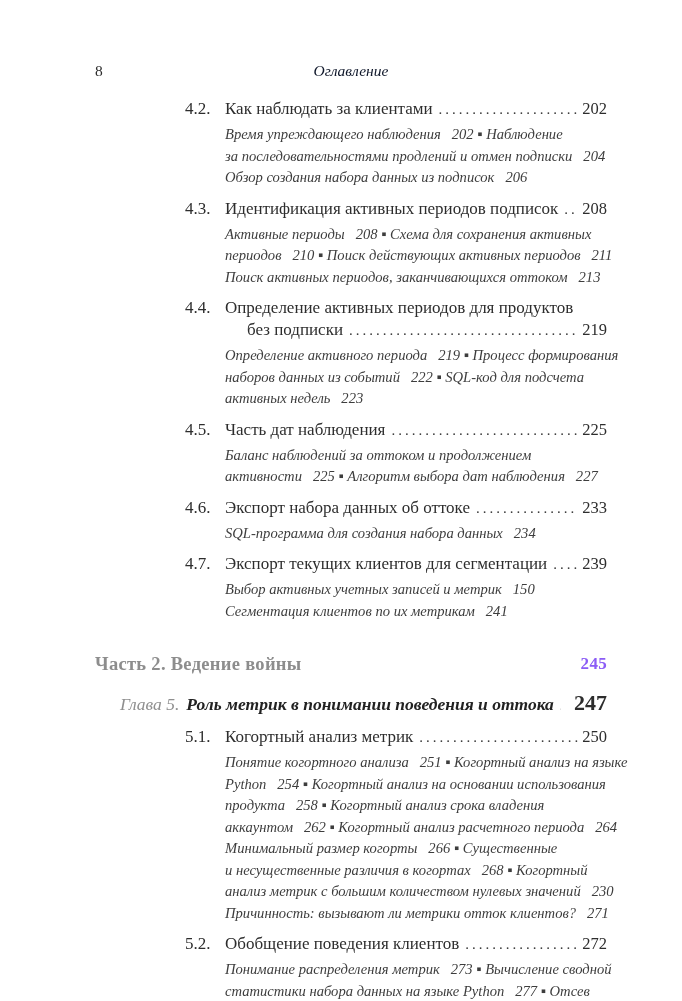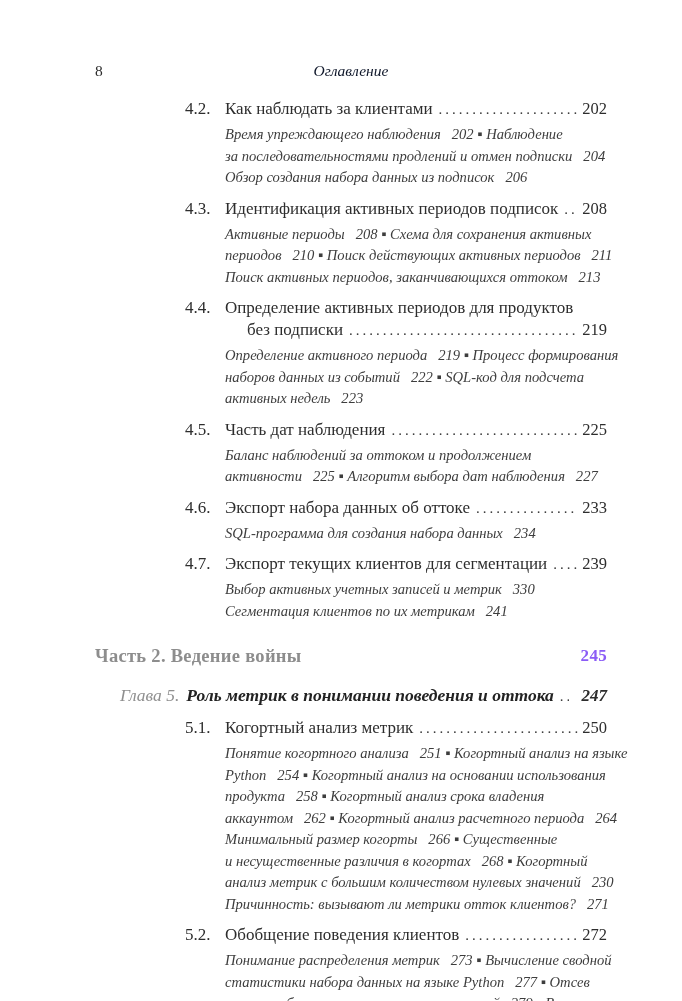--- a/index.html
+++ b/index.html
@@ -46,37 +46,37 @@
   .subs{margin-left:40px;margin-top:4px;}
   .sub-line{
     font-style:italic;
     font-size:14.6px;line-height:21.5px;
     color:#3d3d3d;
     white-space:pre;
   }
   
   .part-row{
     display:flex;justify-content:space-between;align-items:flex-end;
-    margin-top:22px;
+    margin-top:30px;
     font-weight:bold;
     font-size:18.5px;line-height:24px;
     color:#8d8d8d;
     letter-spacing:0.3px;
     gap:36px;
   }
   .part-row .pg-part{font-size:17px;font-weight:bold;color:#8b5cf6;}
   
   .chapter-row{
     display:flex;align-items:baseline;
     margin:15px 0 2px 25px;
     font-size:17.5px;line-height:24px;
   }
   .ch-label{font-style:italic;color:#8f8f8f;margin-right:7px;white-space:nowrap;}
   .ch-title{font-style:italic;font-weight:bold;color:#222;white-space:nowrap;}
-  .ch-page{flex:none;font-style:italic;font-weight:bold;font-size:17px;margin-left:9px;}
+  .ch-page{flex:none;font-weight:bold;font-size:22px;margin-left:9px;}
 </style>
 </head>
 <body>
 
 <div class="sheet">
   <div class="content">
     <div class="runhead">
       <span class="pgnum">8</span>
       <span class="runtitle">Оглавление</span>
     </div>
@@ -171,21 +171,21 @@
             <span class="num">4.7.</span>
             <div class="titles">
               <div class="title-line">
                 <span class="t">Экспорт текущих клиентов для сегментации</span>
                 <span class="leader"></span>
                 <span class="pg">239</span>
               </div>
             </div>
           </div>
           <div class="subs">
-            <div class="sub-line">Выбор активных учетных записей и метрик   330</div>
+            <div class="sub-line">Выбор активных учетных записей и метрик   150</div>
             <div class="sub-line">Сегментация клиентов по их метрикам   241</div>
           </div>
         </div>
         <div class="part-row">
           <span class="part-title">Часть 2. Ведение войны</span>
           <span class="pg-part">245</span>
         </div>
         <div class="chapter-row">
           <span class="ch-label">Глава 5.</span>
           <span class="ch-title">Роль метрик в понимании поведения и оттока</span>

